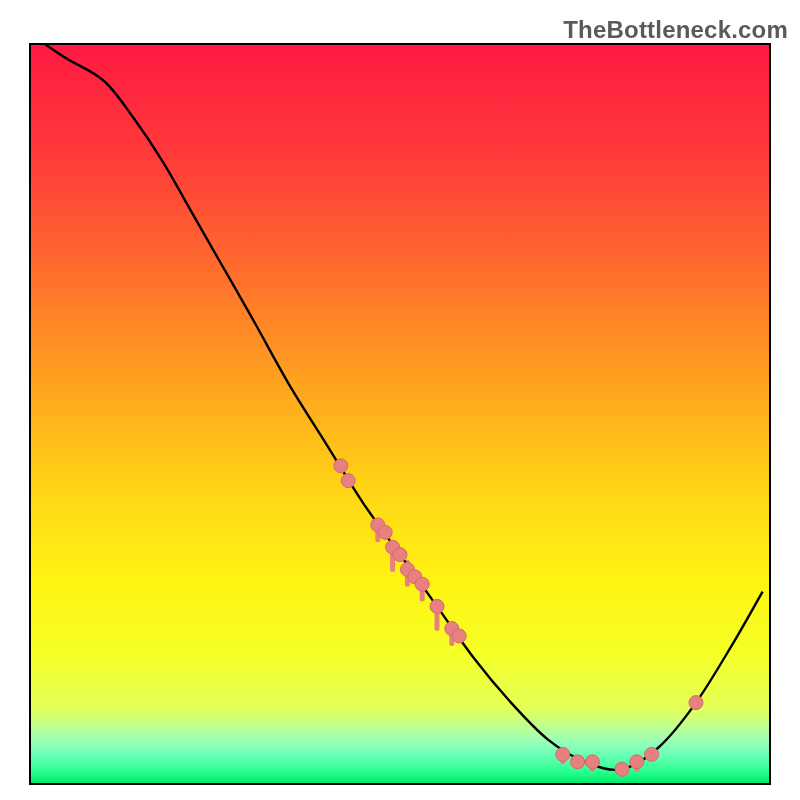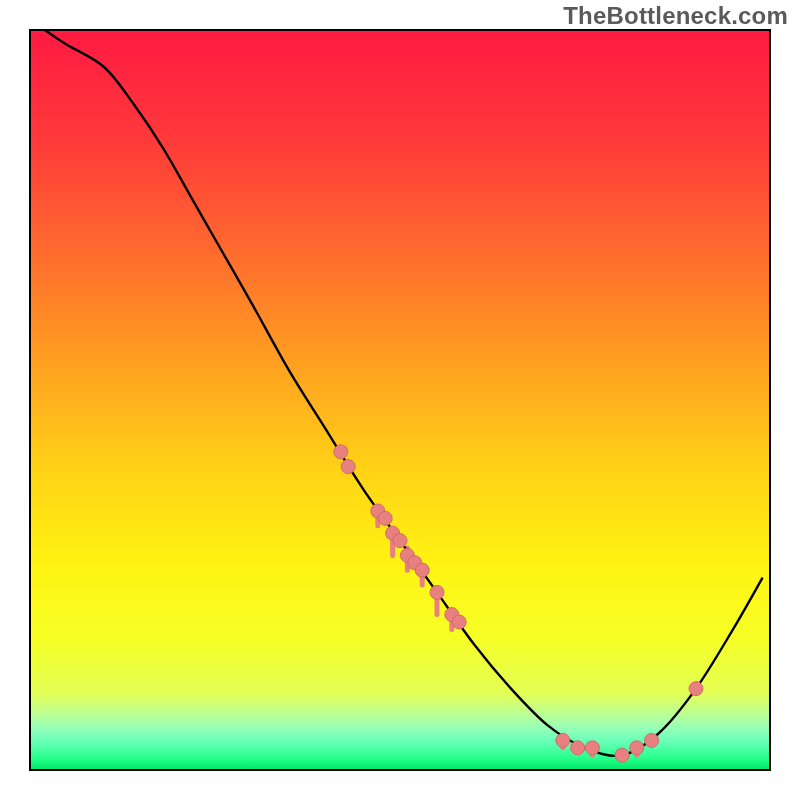--- a/index.html
+++ b/index.html
@@ -8,20 +8,21 @@
     width: 800px;
     height: 800px;
     overflow: hidden;
     background: #fff;
     font-family: -apple-system, BlinkMacSystemFont, "Segoe UI", Arial, sans-serif;
   }
   .canvas-wrap {
     position: relative;
     width: 800px;
     height: 632px;
+    margin-top: 14px;
   }
   .watermark {
     position: absolute;
     top: 2px;
     right: 12px;
     font-size: 24px;
     font-weight: 600;
     color: #5a5a5a;
     letter-spacing: 0.2px;
     z-index: 5;

